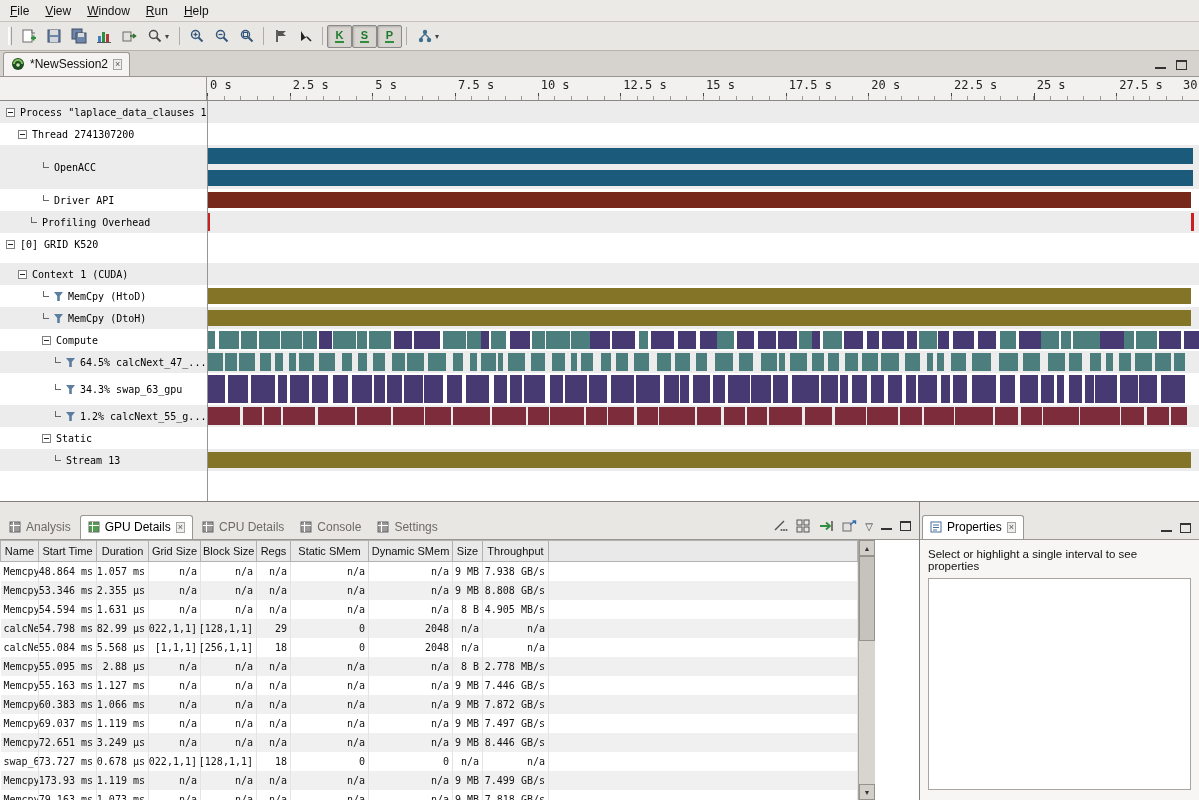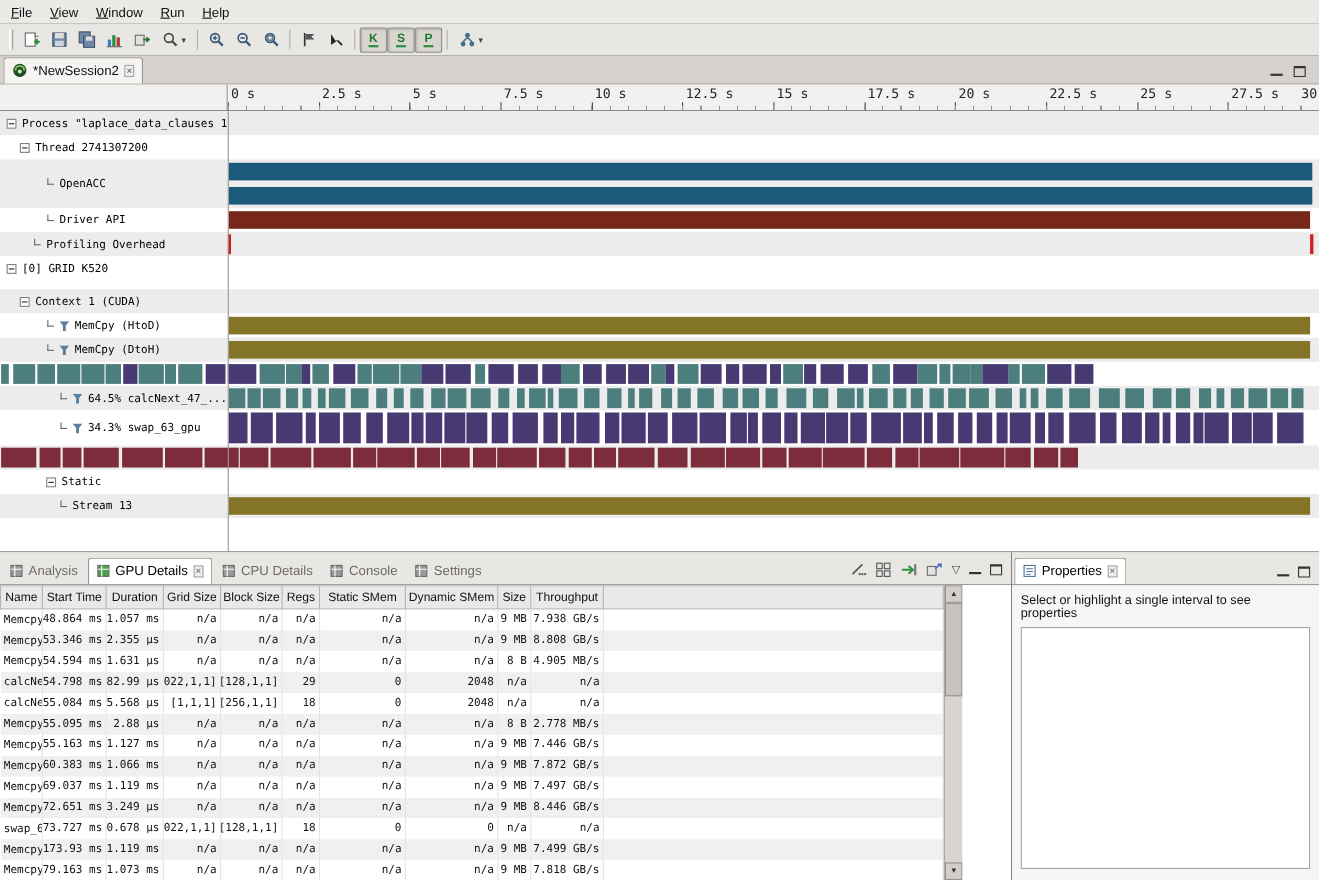--- a/index.html
+++ b/index.html
@@ -48,21 +48,21 @@
   .s0 { background:#ececec; } .s1 { background:#ffffff; }
   .exp { width:9px; height:9px; flex:none; border:1px solid #808080; background:#fff; position:relative; margin-right:5px; }
   .exp::before { content:""; position:absolute; left:1px; right:1px; top:3px; height:1px; background:#222; }
   .lmark { width:6px; height:6px; flex:none; border-left:1px solid #666; border-bottom:1px solid #666; margin:-4px 5px 0 1px; }
   .funnel { flex:none; margin-right:4px; }
   .bar { position:absolute; }
   .seg { position:absolute; top:2px; bottom:2px; }
   
   .bottom { display:flex; height:299px; border-top:1px solid #84817f; border-top:1px solid #84817c; background:#d6d3ce; }
   .details { width:920px; flex:none; display:flex; flex-direction:column; border-right:1px solid #84817c; }
-  .panel-hdr { height:30px; background:#e9e7e4; border-bottom:1px solid #9a9792; display:flex; align-items:flex-end; }
+  .panel-hdr { height:38px; background:#e9e7e4; border-bottom:1px solid #9a9792; display:flex; align-items:flex-end; }
   .ptab { display:flex; align-items:center; gap:5px; padding:4px 7px 5px; color:#6e6b66; font-size:12px; margin-left:2px; }
   .ptab.active { background:#fff; border:1px solid #9a9792; border-bottom:none; border-radius:3px 3px 0 0; color:#000; }
   .hdr-tools { margin-left:auto; display:flex; align-items:center; gap:8px; padding:0 8px 6px 0; }
   .table-area { flex:1; background:#fff; display:flex; overflow:hidden; }
   table { border-collapse:collapse; table-layout:fixed; width:858px; flex:none; align-self:flex-start;
     font-family:"DejaVu Sans Mono",monospace; font-size:10px; }
   thead th { background:#e9e9e9; border:1px solid #b2b2b2; height:21px; padding:0 2px; overflow:hidden; white-space:nowrap;
     font-family:"Liberation Sans",sans-serif; font-size:11px; font-weight:normal; color:#111; }
   tbody td { height:19px; padding:0 3px; border-right:1px solid #e4e4e4; overflow:hidden; white-space:nowrap; position:relative; }
   tbody tr:nth-child(even) { background:#f0f0f0; }
@@ -327,20 +327,25 @@
           <svg width="10" height="9" class="funnel">
             <path d="M0,0 L9,0 L5.8,4 L5.8,9 L3.2,9 L3.2,4 Z" fill="#5b7da0"></path>
           </svg>
           <span>MemCpy (DtoH)</span>
         </div>
         <div class="lane s0">
           <div class="bar" style="inset: 3px 8px 3px 1px; background: rgb(131, 116, 39);"></div>
         </div>
       </div>
       <div class="trow" style="height: 22px;">
+        <div class="tree s1">
+          <span style="flex: 0 0 auto; width: 38px;"></span>
+          <span class="exp"></span>
+          <span>Compute</span>
+        </div>
         <div class="lane s1">
           <div class="seg" style="left: 1px; width: 7.2px; background: rgb(77, 126, 126);"></div>
           <div class="seg" style="left: 12.1px; width: 20.3px; background: rgb(77, 126, 126);"></div>
           <div class="seg" style="left: 34px; width: 15.9px; background: rgb(77, 126, 126);"></div>
           <div class="seg" style="left: 52.1px; width: 20.9px; background: rgb(77, 126, 126);"></div>
           <div class="seg" style="left: 73.6px; width: 21.5px; background: rgb(77, 126, 126);"></div>
           <div class="seg" style="left: 95.9px; width: 14px; background: rgb(77, 126, 126);"></div>
           <div class="seg" style="left: 112px; width: 12.6px; background: rgb(71, 58, 114);"></div>
           <div class="seg" style="left: 125.7px; width: 23.7px; background: rgb(77, 126, 126);"></div>
           <div class="seg" style="left: 149.9px; width: 9.9px; background: rgb(77, 126, 126);"></div>
@@ -511,20 +516,28 @@
           <div class="seg" style="left: 850.2px; width: 7.2px; background: rgb(71, 58, 114);"></div>
           <div class="seg" style="left: 861.9px; width: 13px; background: rgb(71, 58, 114);"></div>
           <div class="seg" style="left: 877.5px; width: 9.5px; background: rgb(71, 58, 114);"></div>
           <div class="seg" style="left: 888.3px; width: 21.9px; background: rgb(71, 58, 114);"></div>
           <div class="seg" style="left: 913.4px; width: 17.3px; background: rgb(71, 58, 114);"></div>
           <div class="seg" style="left: 932.1px; width: 18.2px; background: rgb(71, 58, 114);"></div>
           <div class="seg" style="left: 953.8px; width: 24.7px; background: rgb(71, 58, 114);"></div>
         </div>
       </div>
       <div class="trow" style="height: 22px;">
+        <div class="tree s0">
+          <span style="flex: 0 0 auto; width: 50px;"></span>
+          <span class="lmark"></span>
+          <svg width="10" height="9" class="funnel">
+            <path d="M0,0 L9,0 L5.8,4 L5.8,9 L3.2,9 L3.2,4 Z" fill="#5b7da0"></path>
+          </svg>
+          <span>1.2% calcNext_55_g...</span>
+        </div>
         <div class="lane s0">
           <div class="seg" style="left: 1px; width: 31.9px; background: rgb(125, 44, 60);"></div>
           <div class="seg" style="left: 35.5px; width: 19.7px; background: rgb(125, 44, 60);"></div>
           <div class="seg" style="left: 57.4px; width: 16.2px; background: rgb(125, 44, 60);"></div>
           <div class="seg" style="left: 75.8px; width: 32.7px; background: rgb(125, 44, 60);"></div>
           <div class="seg" style="left: 110.5px; width: 37.5px; background: rgb(125, 44, 60);"></div>
           <div class="seg" style="left: 149.5px; width: 34.3px; background: rgb(125, 44, 60);"></div>
           <div class="seg" style="left: 186.2px; width: 31.2px; background: rgb(125, 44, 60);"></div>
           <div class="seg" style="left: 218.4px; width: 26.1px; background: rgb(125, 44, 60);"></div>
           <div class="seg" style="left: 246.1px; width: 37.3px; background: rgb(125, 44, 60);"></div>

